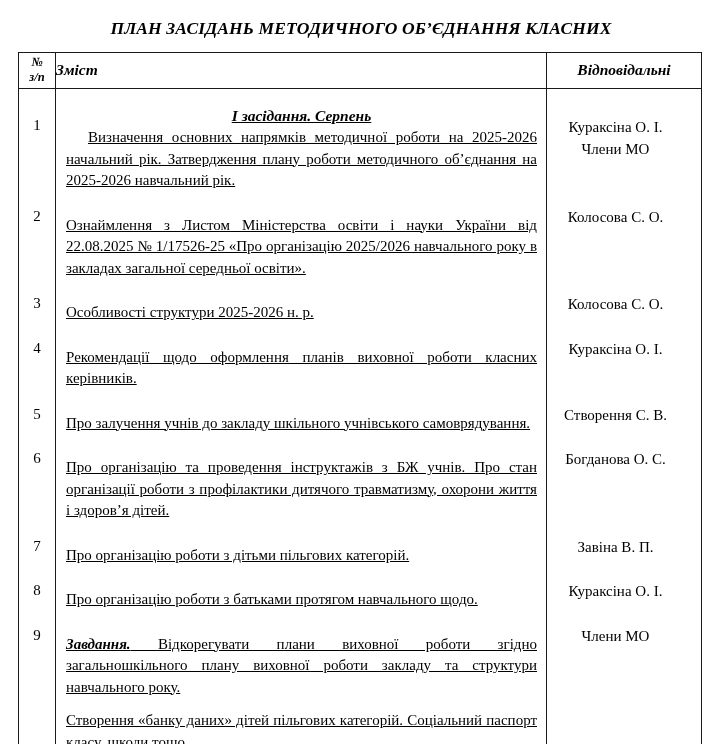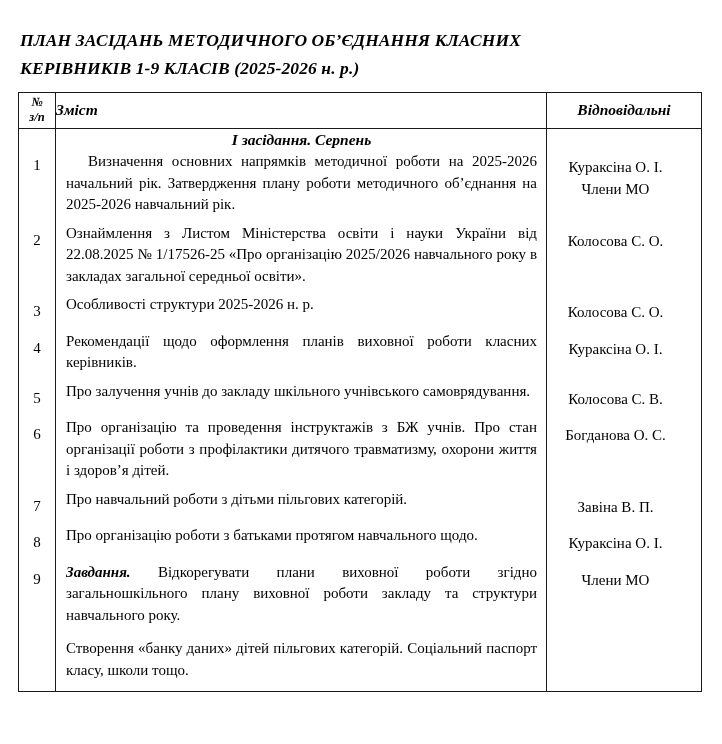--- a/index.html
+++ b/index.html
@@ -16,21 +16,22 @@
   }
   .page {
     position: relative;
     width: 722px;
     height: 744px;
     box-sizing: border-box;
   }
 
   
   .doc-title {
-    padding: 26px 20px 0 20px;
+    padding: 14px 20px 0 20px;
+    text-align: center;
     font-weight: bold;
     font-style: italic;
     font-size: 17.5px;
     line-height: 28px;
     letter-spacing: 0.1px;
   }
   .doc-title .tline { display: block; }
 
   
   .plan-table-wrap {
@@ -75,26 +76,27 @@
   tbody td:last-child { border-right: none; }
 
   tbody td.td-num {
     text-align: center;
     font-size: 15px;
     padding-top: 9px;
   }
   tbody tr.row-first td.td-num { padding-top: 28px; }
 
   tbody td.td-body {
-    padding: 0 9px 7px 10px;
+    padding: 16px 9px 7px 10px;
     font-size: 15px;
     line-height: 21.5px;
     text-align: justify;
     text-justify: inter-word;
     hyphens: none;
+    text-decoration: underline;
   }
   tbody td.td-resp {
     text-align: center;
     font-size: 15px;
     line-height: 21.5px;
     padding: 8px 21px 7px 4px;
     font-family: Liberation Serif, serif;
   }
   tbody tr.row-first td.td-resp { padding-top: 28px; }
 
@@ -117,21 +119,20 @@
   .resp-line { display: block; }
   .spacer-bottom { height: 3px; }
 </style>
 </head>
 <body>
 
 <div class="page">
 
   <div class="doc-title">
     <span class="tline">ПЛАН ЗАСІДАНЬ МЕТОДИЧНОГО ОБ’ЄДНАННЯ КЛАСНИХ</span>
-    <span class="tline">КЕРІВНИКІВ 1-9 КЛАСІВ (2025-2026 н. р.)</span>
   </div>
 
   <div class="plan-table-wrap">
     <table class="plan-table">
       <colgroup>
         <col class="c-num">
         <col class="c-body">
         <col class="c-resp">
       </colgroup>
       <thead>
@@ -187,38 +188,38 @@
             <span class="resp-line">Кураксіна О. І.</span>
           </td>
         </tr>
 
         <tr>
           <td class="td-num">5</td>
           <td class="td-body">
             <p class="body-para"><span>Про залучення учнів до закладу шкільного учнівського самоврядування.</span></p>
           </td>
           <td class="td-resp">
-            <span class="resp-line">Колосова С. В.</span>
+            <span class="resp-line">Створення С. В.</span>
           </td>
         </tr>
 
         <tr>
           <td class="td-num">6</td>
           <td class="td-body">
             <p class="body-para"><span>Про організацію та проведення інструктажів з БЖ учнів. Про стан організації роботи з профілактики дитячого травматизму, охорони життя і здоров’я дітей.</span></p>
           </td>
           <td class="td-resp">
             <span class="resp-line">Богданова О. С.</span>
           </td>
         </tr>
 
         <tr>
           <td class="td-num">7</td>
           <td class="td-body">
-            <p class="body-para"><span>Про навчальний роботи з дітьми пільгових категорій.</span></p>
+            <p class="body-para"><span>Про організацію роботи з дітьми пільгових категорій.</span></p>
           </td>
           <td class="td-resp">
             <span class="resp-line">Завіна В. П.</span>
           </td>
         </tr>
 
         <tr>
           <td class="td-num">8</td>
           <td class="td-body">
             <p class="body-para"><span>Про організацію роботи з батьками протягом навчального щодо.</span></p>

